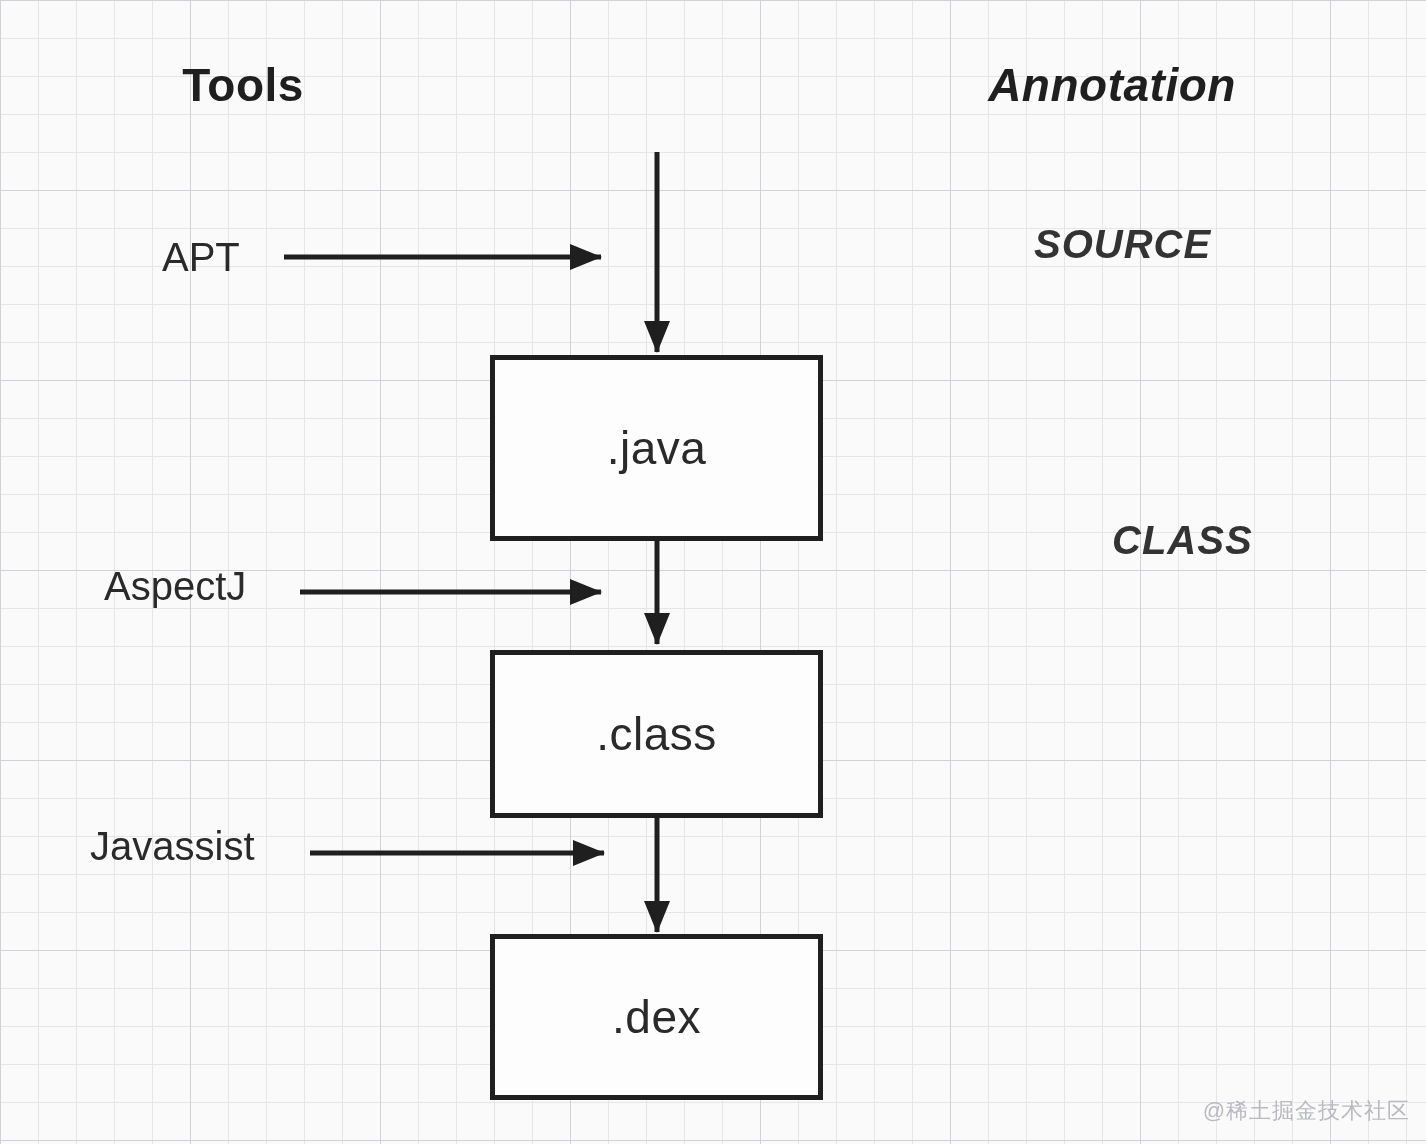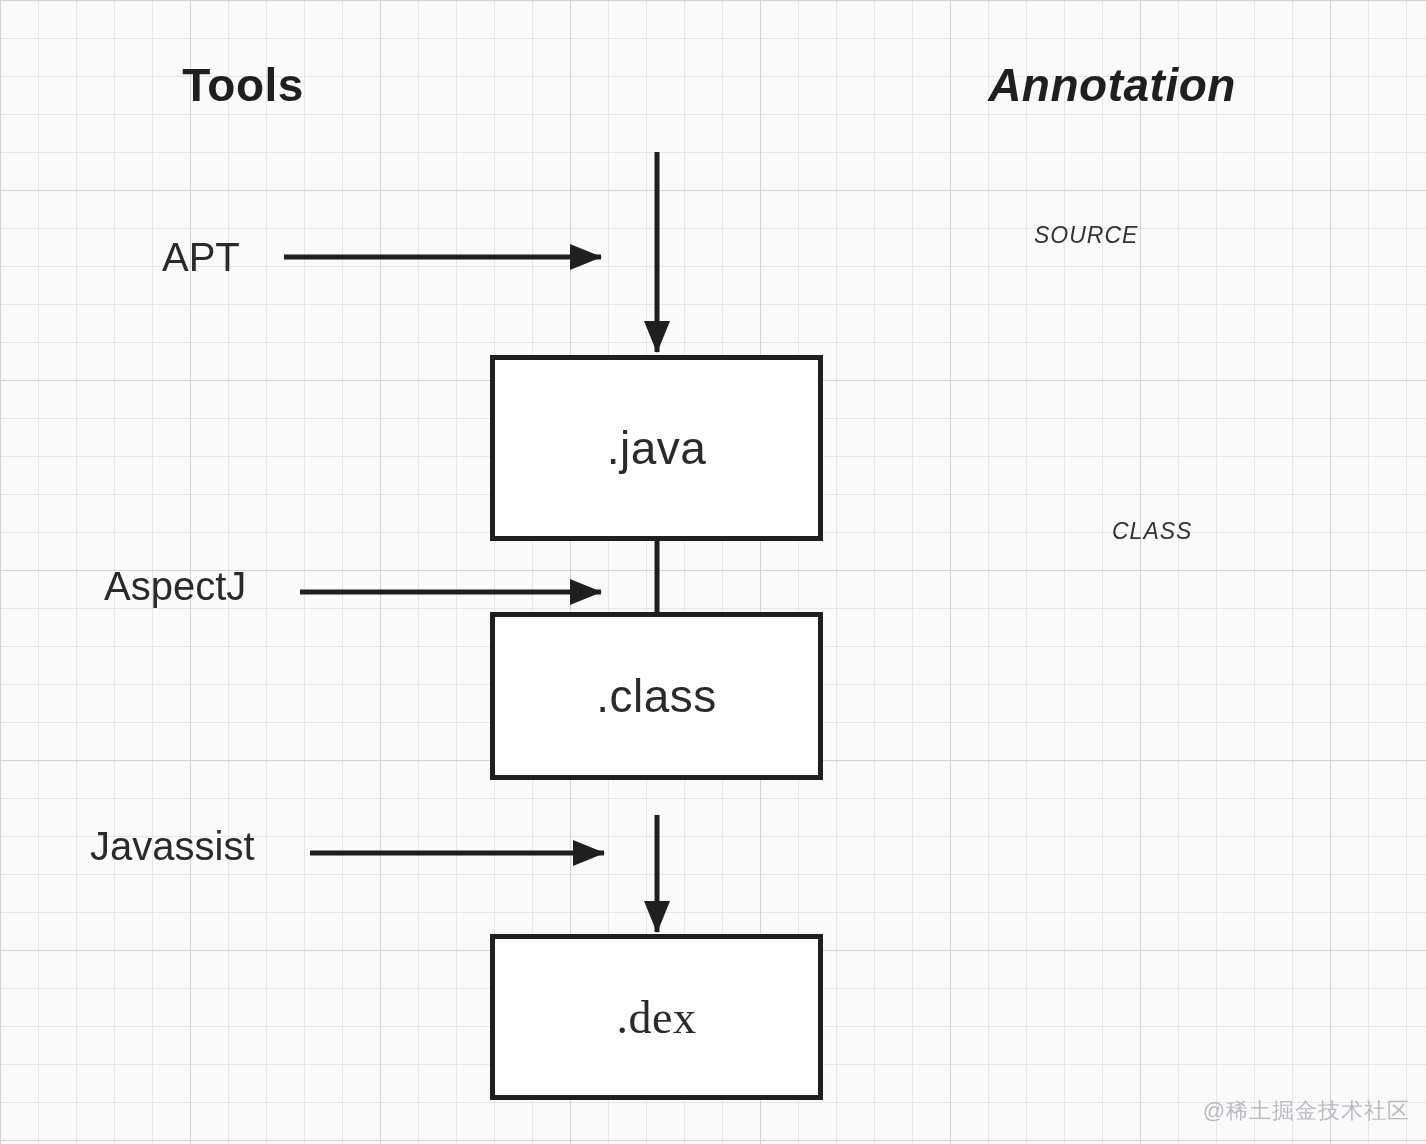--- a/index.html
+++ b/index.html
@@ -60,43 +60,43 @@
     position:absolute;
     left:490px;
     width:333px;
     border:5px solid var(--line);
     background:var(--node-bg);
     display:flex;
     align-items:center;
     justify-content:center;
   }
   .node.java{top:355px;height:186px;}
-  .node.class{top:612px;height:168px;}
-  .node.dex{top:934px;height:166px;font-family:Liberation Serif, serif;}
+  .node.class{top:650px;height:168px;}
+  .node.dex{top:934px;height:166px;}
   .node .node-label{
     font-size:46px;
     color:#2a2a2a;
     letter-spacing:0.5px;
   }
 
   .tool-label{
     position:absolute;
     font-size:40px;
     color:#2a2a2a;
     white-space:nowrap;
   }
   .tool-label.apt{left:162px;top:235px;}
   .tool-label.aspectj{left:104px;top:564px;}
   .tool-label.javassist{left:90px;top:824px;}
 
   .phase-label{
     position:absolute;
-    font-size:23px;
+    font-size:40px;
     font-style:italic;
-    font-weight:400;
+    font-weight:700;
     color:#333;
     letter-spacing:1px;
     white-space:nowrap;
   }
   .phase-label.source{left:1034px;top:222px;}
   .phase-label.class{left:1112px;top:518px;}
   .phase-label.runtime{left:1028px;top:806px;}
 
   .watermark{
     position:absolute;

